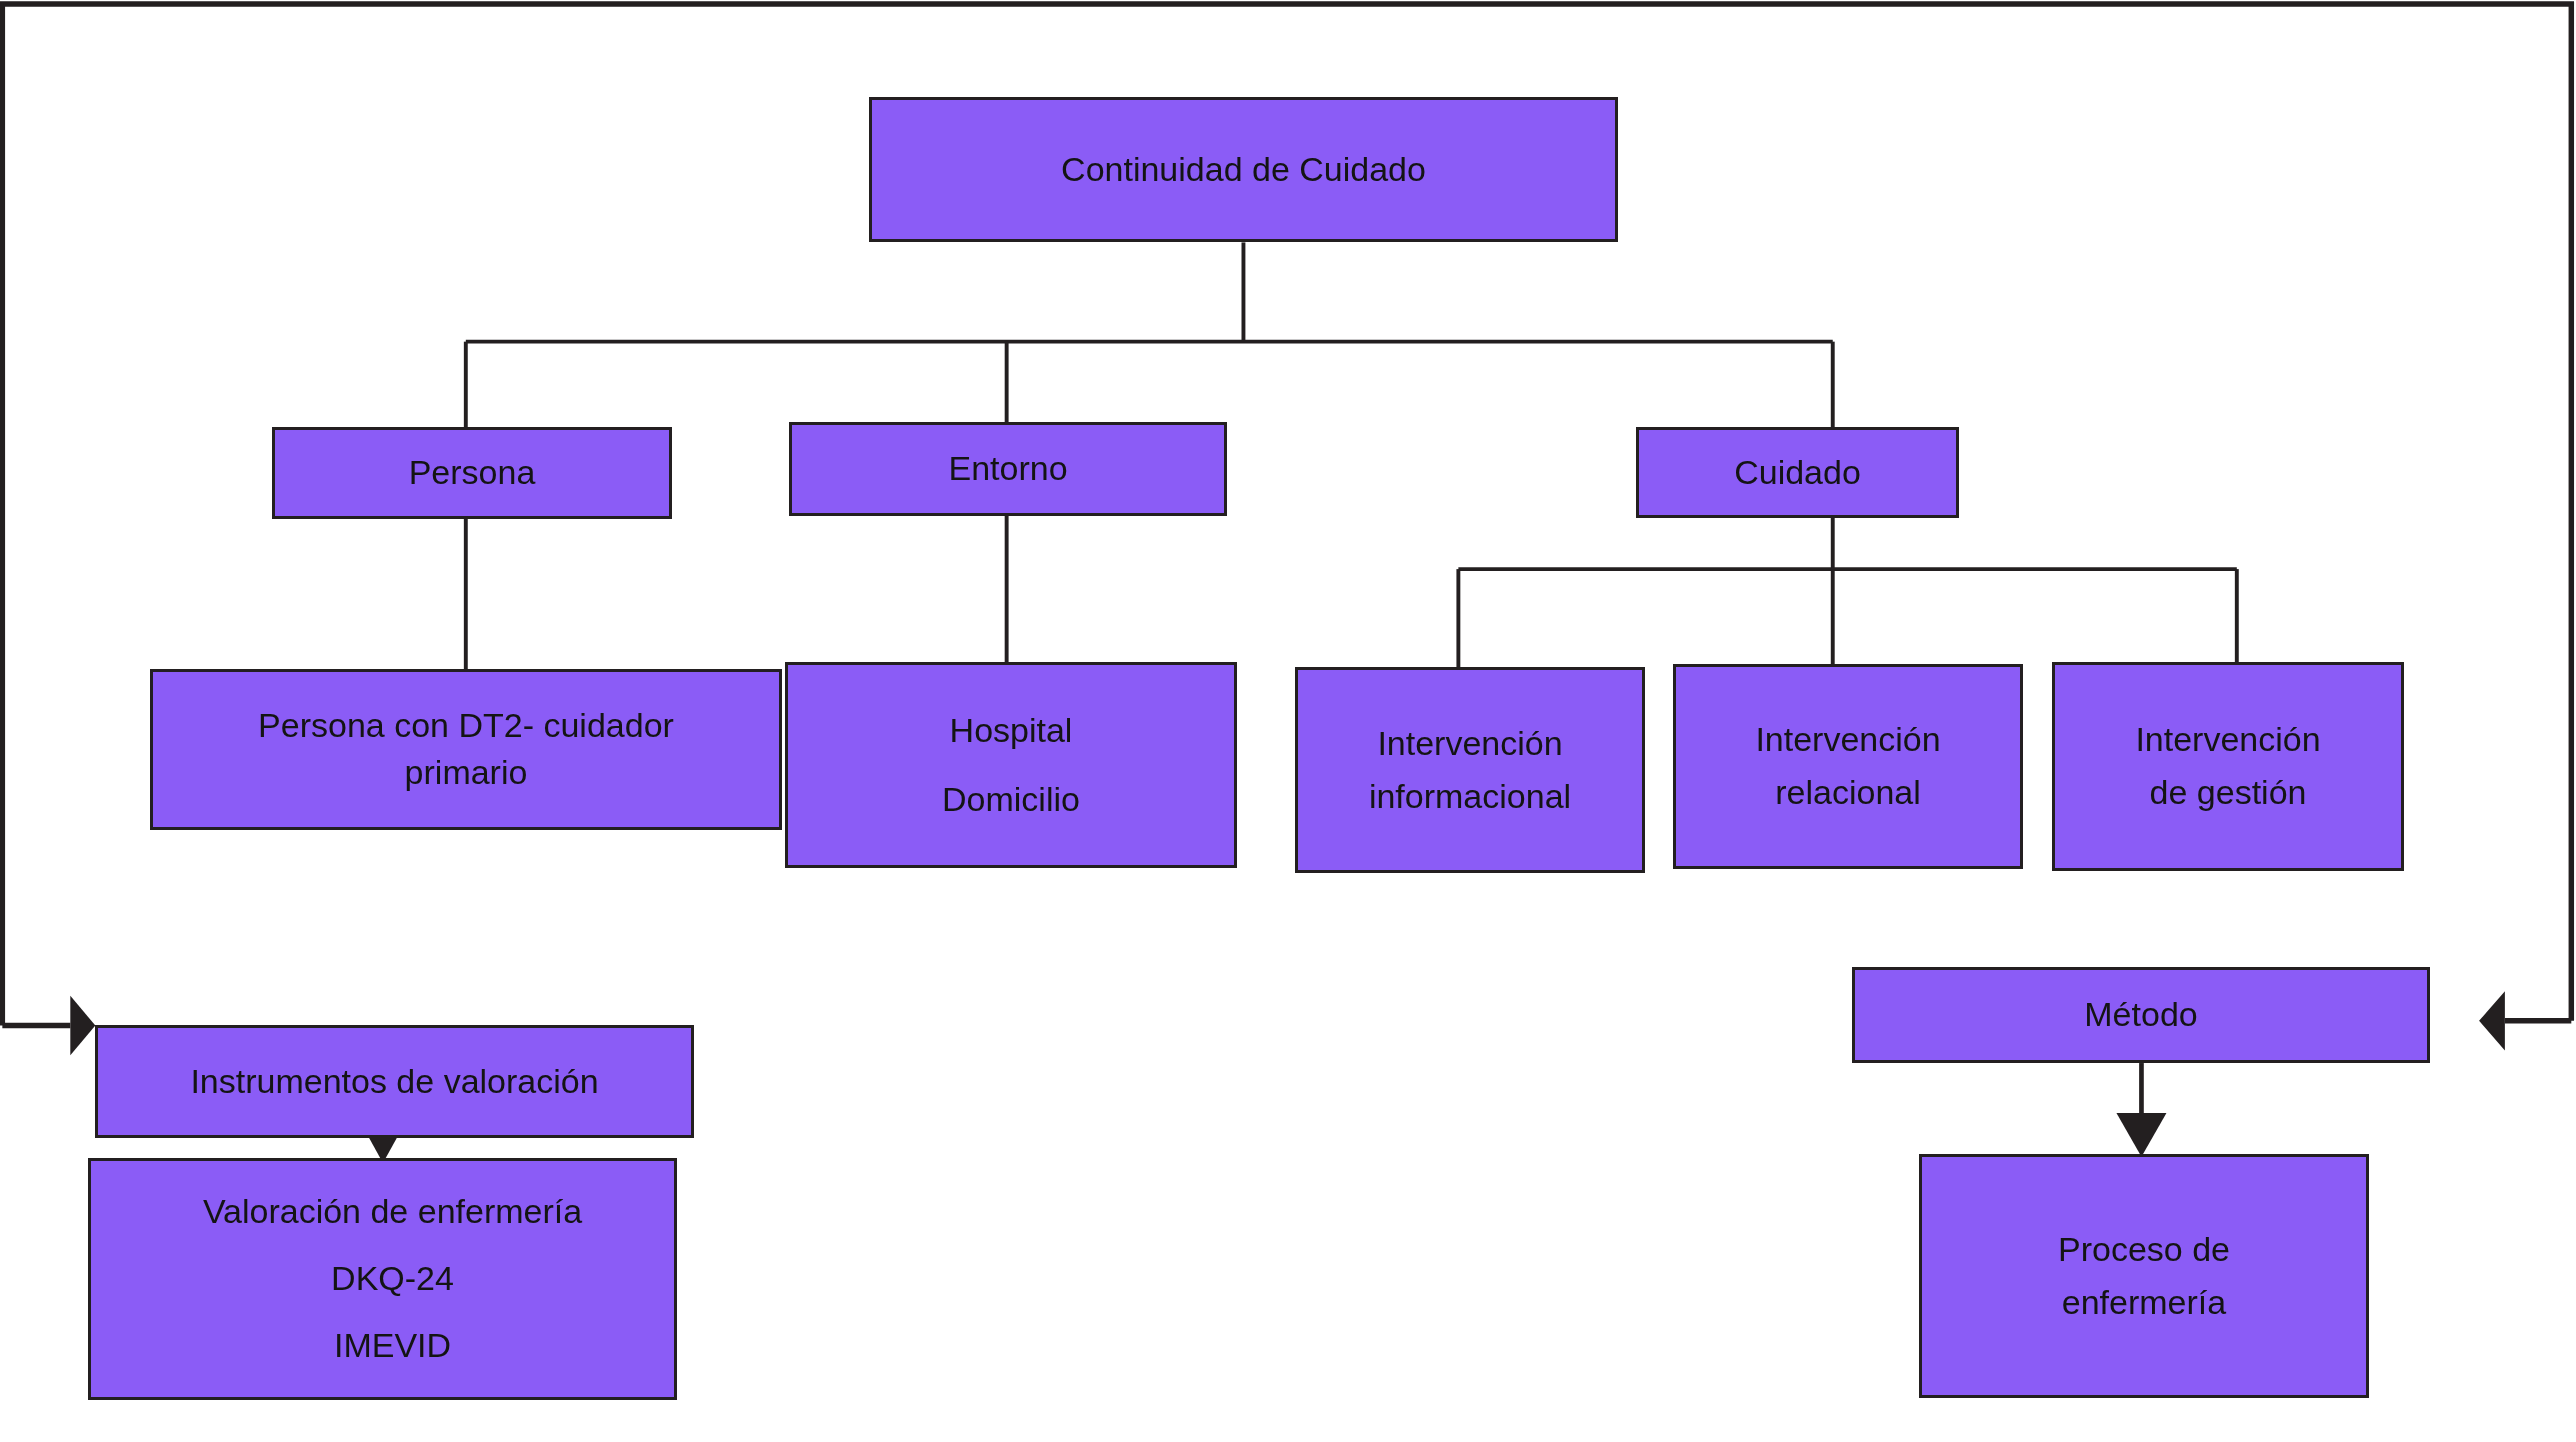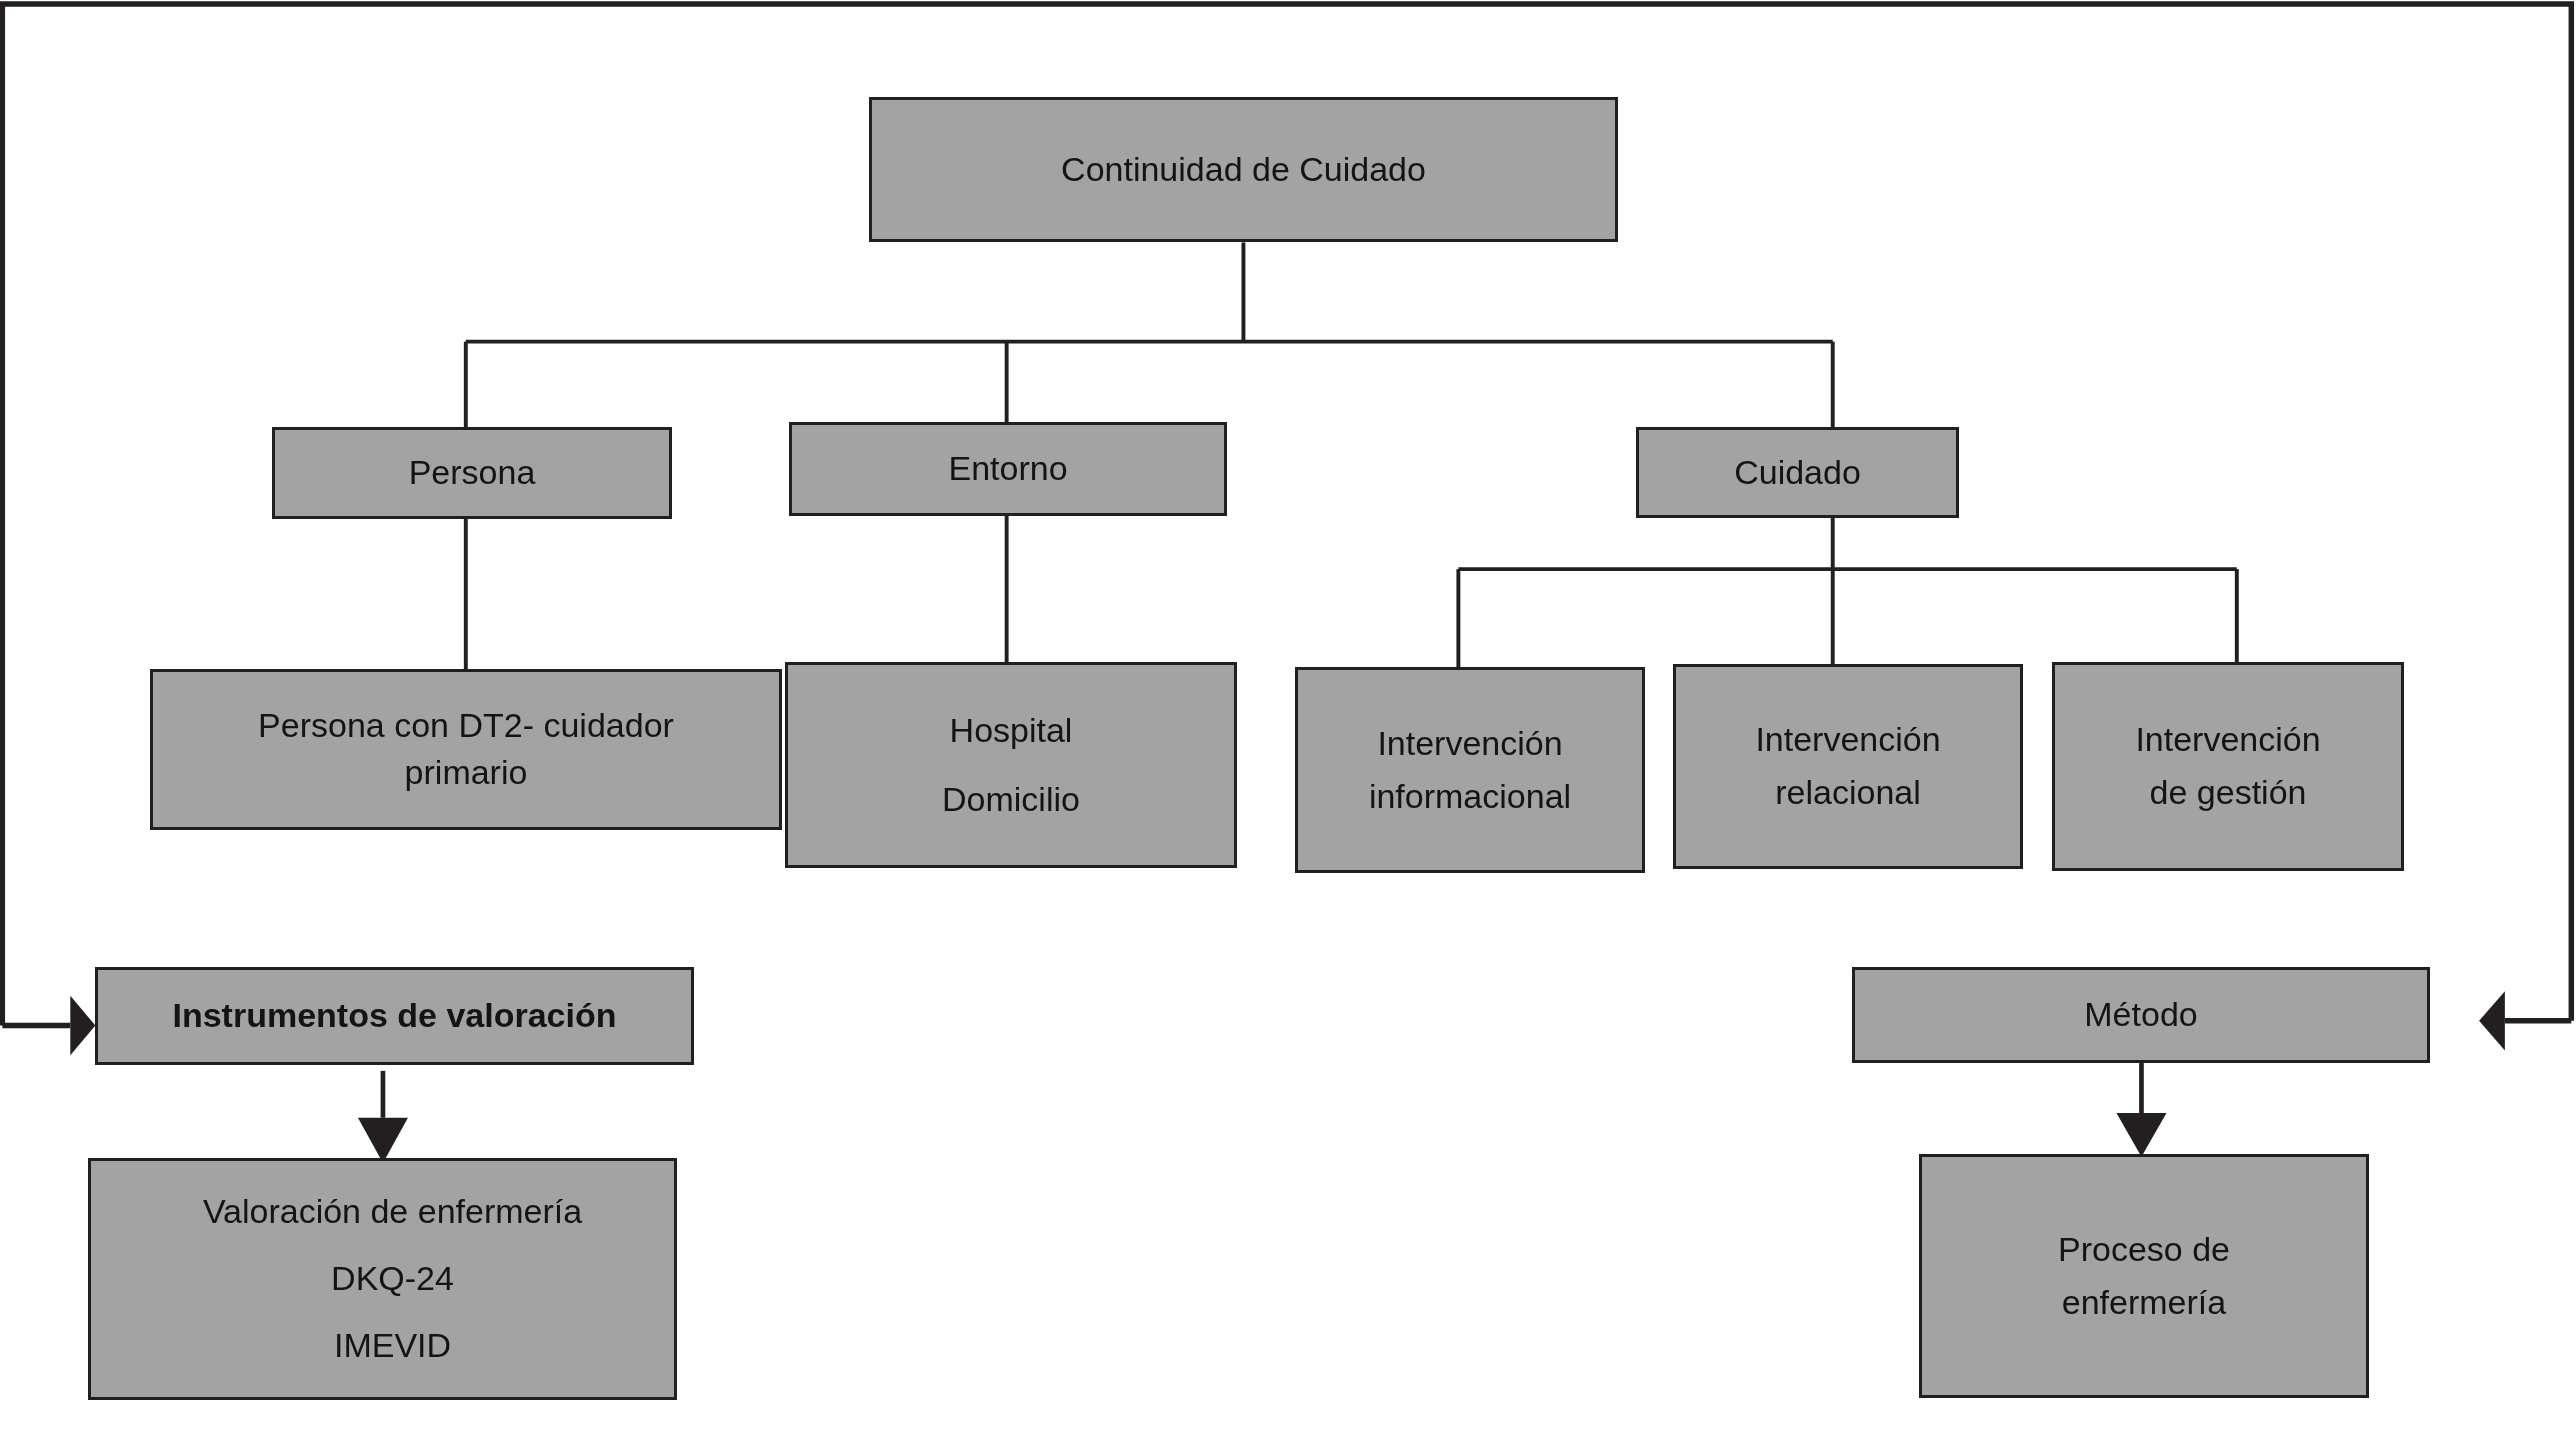--- a/index.html
+++ b/index.html
@@ -22,21 +22,21 @@
     position: absolute;
     left: 0;
     top: 0;
     width: 2576px;
     height: 1443px;
     pointer-events: none;
   }
   .node {
     position: absolute;
     box-sizing: border-box;
-    background: #a3a3a3;
+    background: #8b5cf6;
     border: 3.1px solid #231f20;
     display: flex;
     flex-direction: column;
     align-items: center;
     justify-content: center;
     text-align: center;
     color: #141414;
     font-family: "Liberation Sans", sans-serif;
     font-size: 34px;
     line-height: 1.05;
@@ -142,21 +142,21 @@
   <div class="node two-line" style="left:1673px; top:664px; width:350px; height:205px;">
     <span class="ln">Intervención</span>
     <span class="ln">relacional</span>
   </div>
 
   <div class="node two-line" style="left:2052px; top:662px; width:352px; height:209px;">
     <span class="ln">Intervención</span>
     <span class="ln">de gestión</span>
   </div>
 
-  <div class="node" style="left:95px; top:967px; width:599px; height:98px;font-weight:bold;">
+  <div class="node" style="left:95px; top:1025px; width:599px; height:113px;">
     <span class="ln">Instrumentos de valoración</span>
   </div>
 
   <div class="node three-line" style="left:88px; top:1158px; width:589px; height:242px;padding-left:20px;">
     <span class="ln">Valoración de enfermería</span>
     <span class="ln">DKQ-24</span>
     <span class="ln">IMEVID</span>
   </div>
 
   <div class="node" style="left:1852px; top:967px; width:578px; height:96px;">

